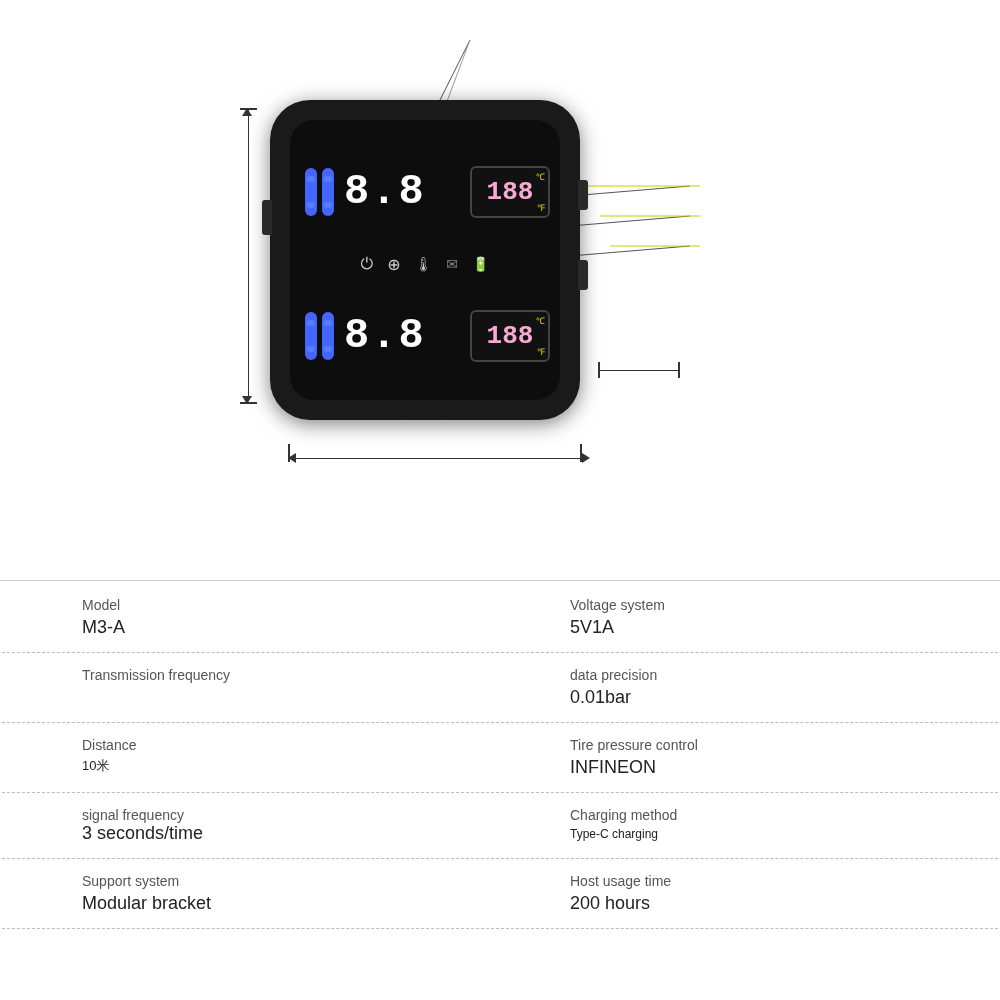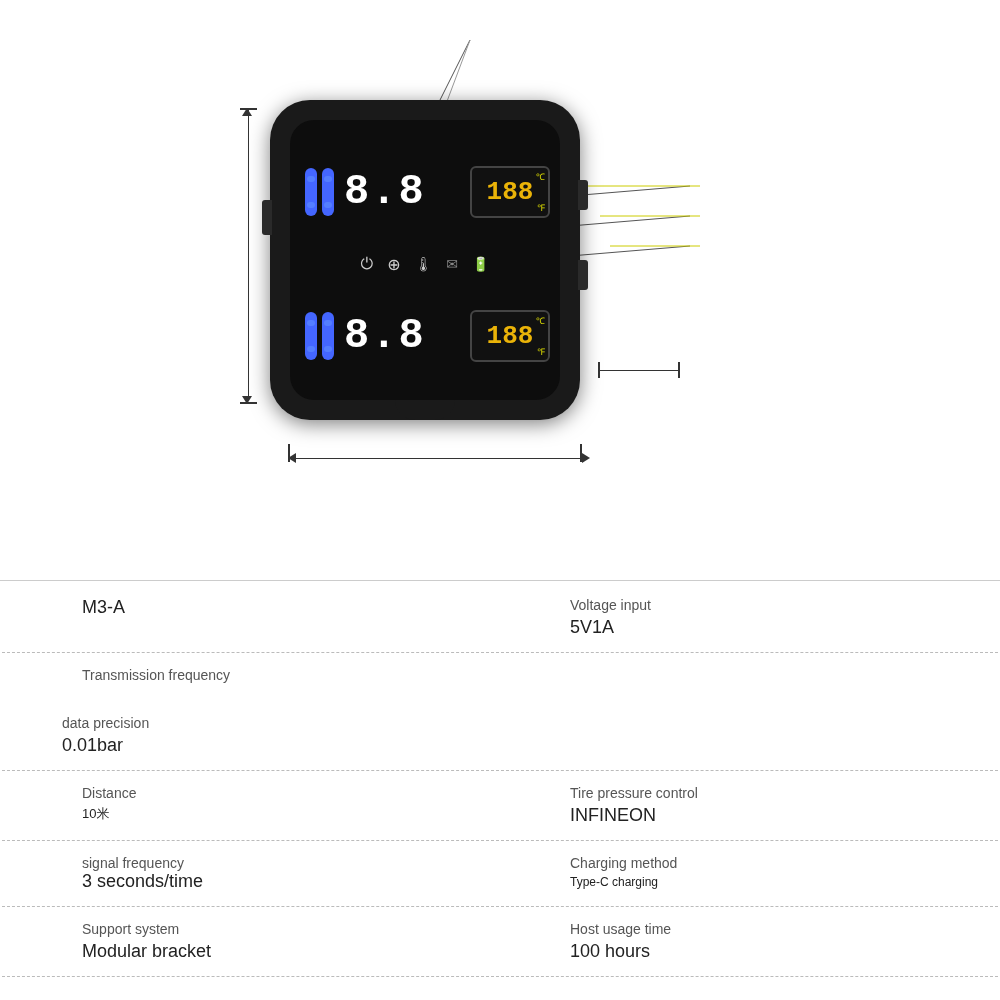--- a/index.html
+++ b/index.html
@@ -168,21 +168,21 @@
       height: 52px;
       background: #111;
       border: 2px solid #444;
       border-radius: 6px;
       display: flex;
       align-items: center;
       justify-content: center;
       position: relative;
     }
     .temp-digits {
-      color: #eab308;
+      color: #f9a8d4;
       font-size: 26px;
       font-weight: 900;
       font-family: 'Courier New', monospace;
     }
     .temp-unit {
       position: absolute;
       top: 2px;
       right: 3px;
       font-size: 9px;
       color: #dddd00;
@@ -492,28 +492,29 @@
   <div class="dim-depth-line"></div>
   <span class="anno-label" style="position:absolute;left:688px;top:362px;font-size:14px;color:#333;"></span>
 
 </div>
 
 <div class="specs-section">
   <table class="specs-grid">
     <tbody id="specs-tbody">
         <tr style="display: flex; border-bottom: 1.5px dashed rgb(187, 187, 187);">
           <td style="flex: 1 1 0%; padding: 14px 30px 14px 80px;">
+      <div style="font-size:14px;color:#555;margin-bottom:4px;">Model</div>
       <div style="font-size:18px;color:#222;font-weight:500;">M3-A</div>
     </td>
           <td style="flex: 1 1 0%; padding: 14px 30px 14px 60px;">
-      <div style="font-size:14px;color:#555;margin-bottom:4px;">Voltage input</div>
+      <div style="font-size:14px;color:#555;margin-bottom:4px;">Voltage system</div>
       <div style="font-size:18px;color:#222;font-weight:500;">5V1A</div>
     </td>
         </tr>
-        <tr style="display: flex; border-bottom: 1.5px dashed rgb(187, 187, 187); flex-direction: column;">
+        <tr style="display: flex; border-bottom: 1.5px dashed rgb(187, 187, 187);">
           <td style="flex: 1 1 0%; padding: 14px 30px 14px 80px;">
       <div style="font-size:14px;color:#555;margin-bottom:4px;">Transmission frequency</div>
     </td>
           <td style="flex: 1 1 0%; padding: 14px 30px 14px 60px;">
       <div style="font-size:14px;color:#555;margin-bottom:4px;">data precision</div>
       <div style="font-size:18px;color:#222;font-weight:500;">0.01bar</div>
     </td>
         </tr>
         <tr style="display: flex; border-bottom: 1.5px dashed rgb(187, 187, 187);">
           <td style="flex: 1 1 0%; padding: 14px 30px 14px 80px;">
@@ -535,18 +536,18 @@
       <div style="font-size:12px;color:#222;font-weight:500;">Type-C charging</div>
     </td>
         </tr>
         <tr style="display: flex; border-bottom: 1.5px dashed rgb(187, 187, 187);">
           <td style="flex: 1 1 0%; padding: 14px 30px 14px 80px;">
       <div style="font-size:14px;color:#555;margin-bottom:4px;">Support system</div>
       <div style="font-size:18px;color:#222;font-weight:500;">Modular bracket</div>
     </td>
           <td style="flex: 1 1 0%; padding: 14px 30px 14px 60px;">
       <div style="font-size:14px;color:#555;margin-bottom:4px;">Host usage time</div>
-      <div style="font-size:18px;color:#222;font-weight:500;">100 hours</div>
+      <div style="font-size:18px;color:#222;font-weight:500;">200 hours</div>
     </td>
         </tr>
       </tbody>
   </table>
 </div>
 
 </body></html>

